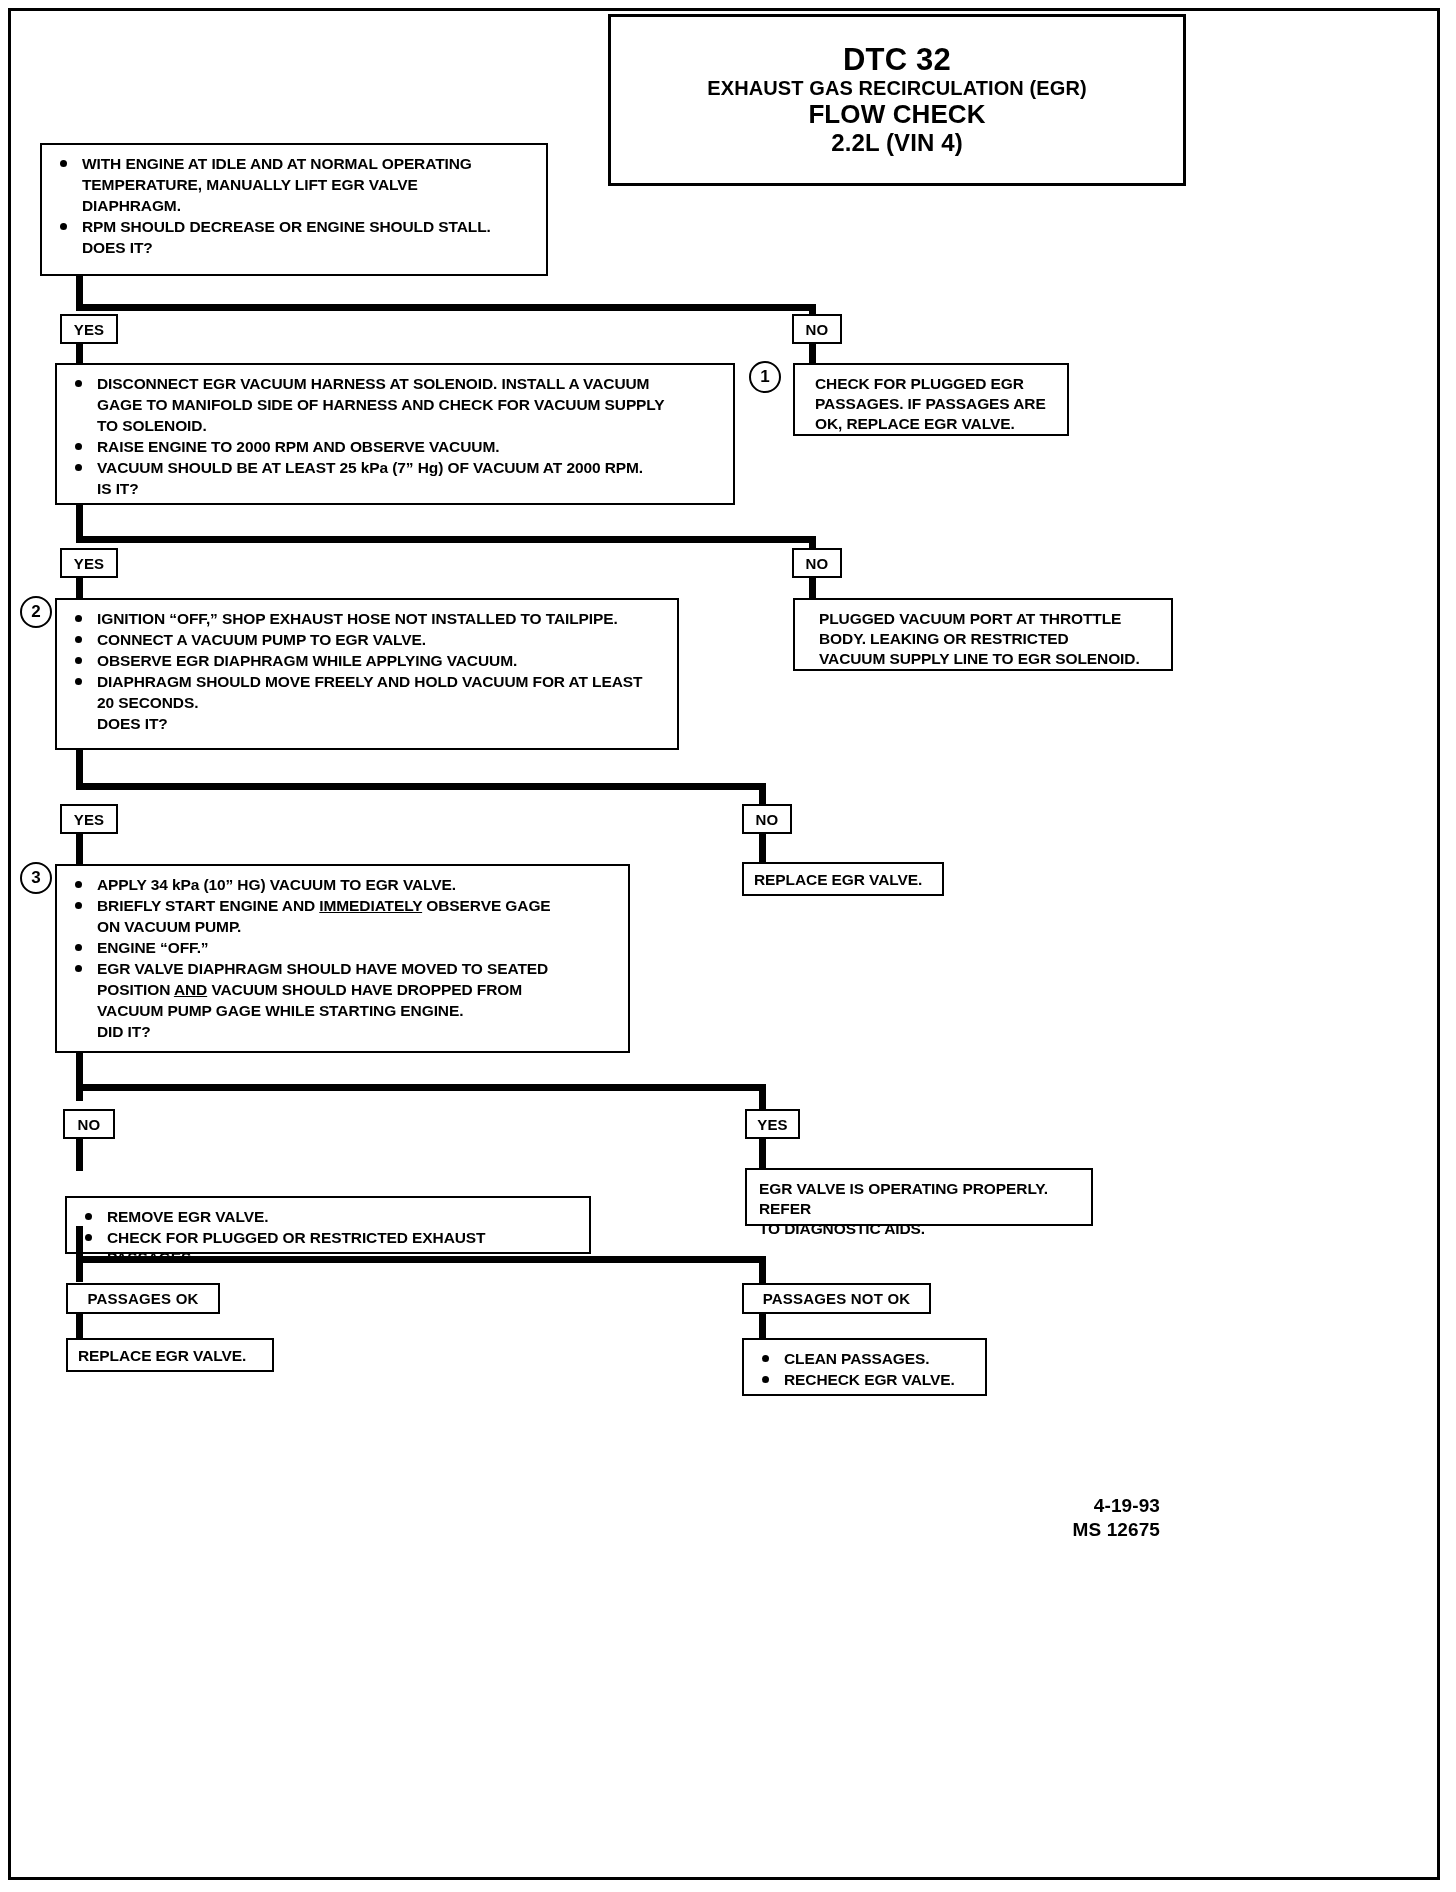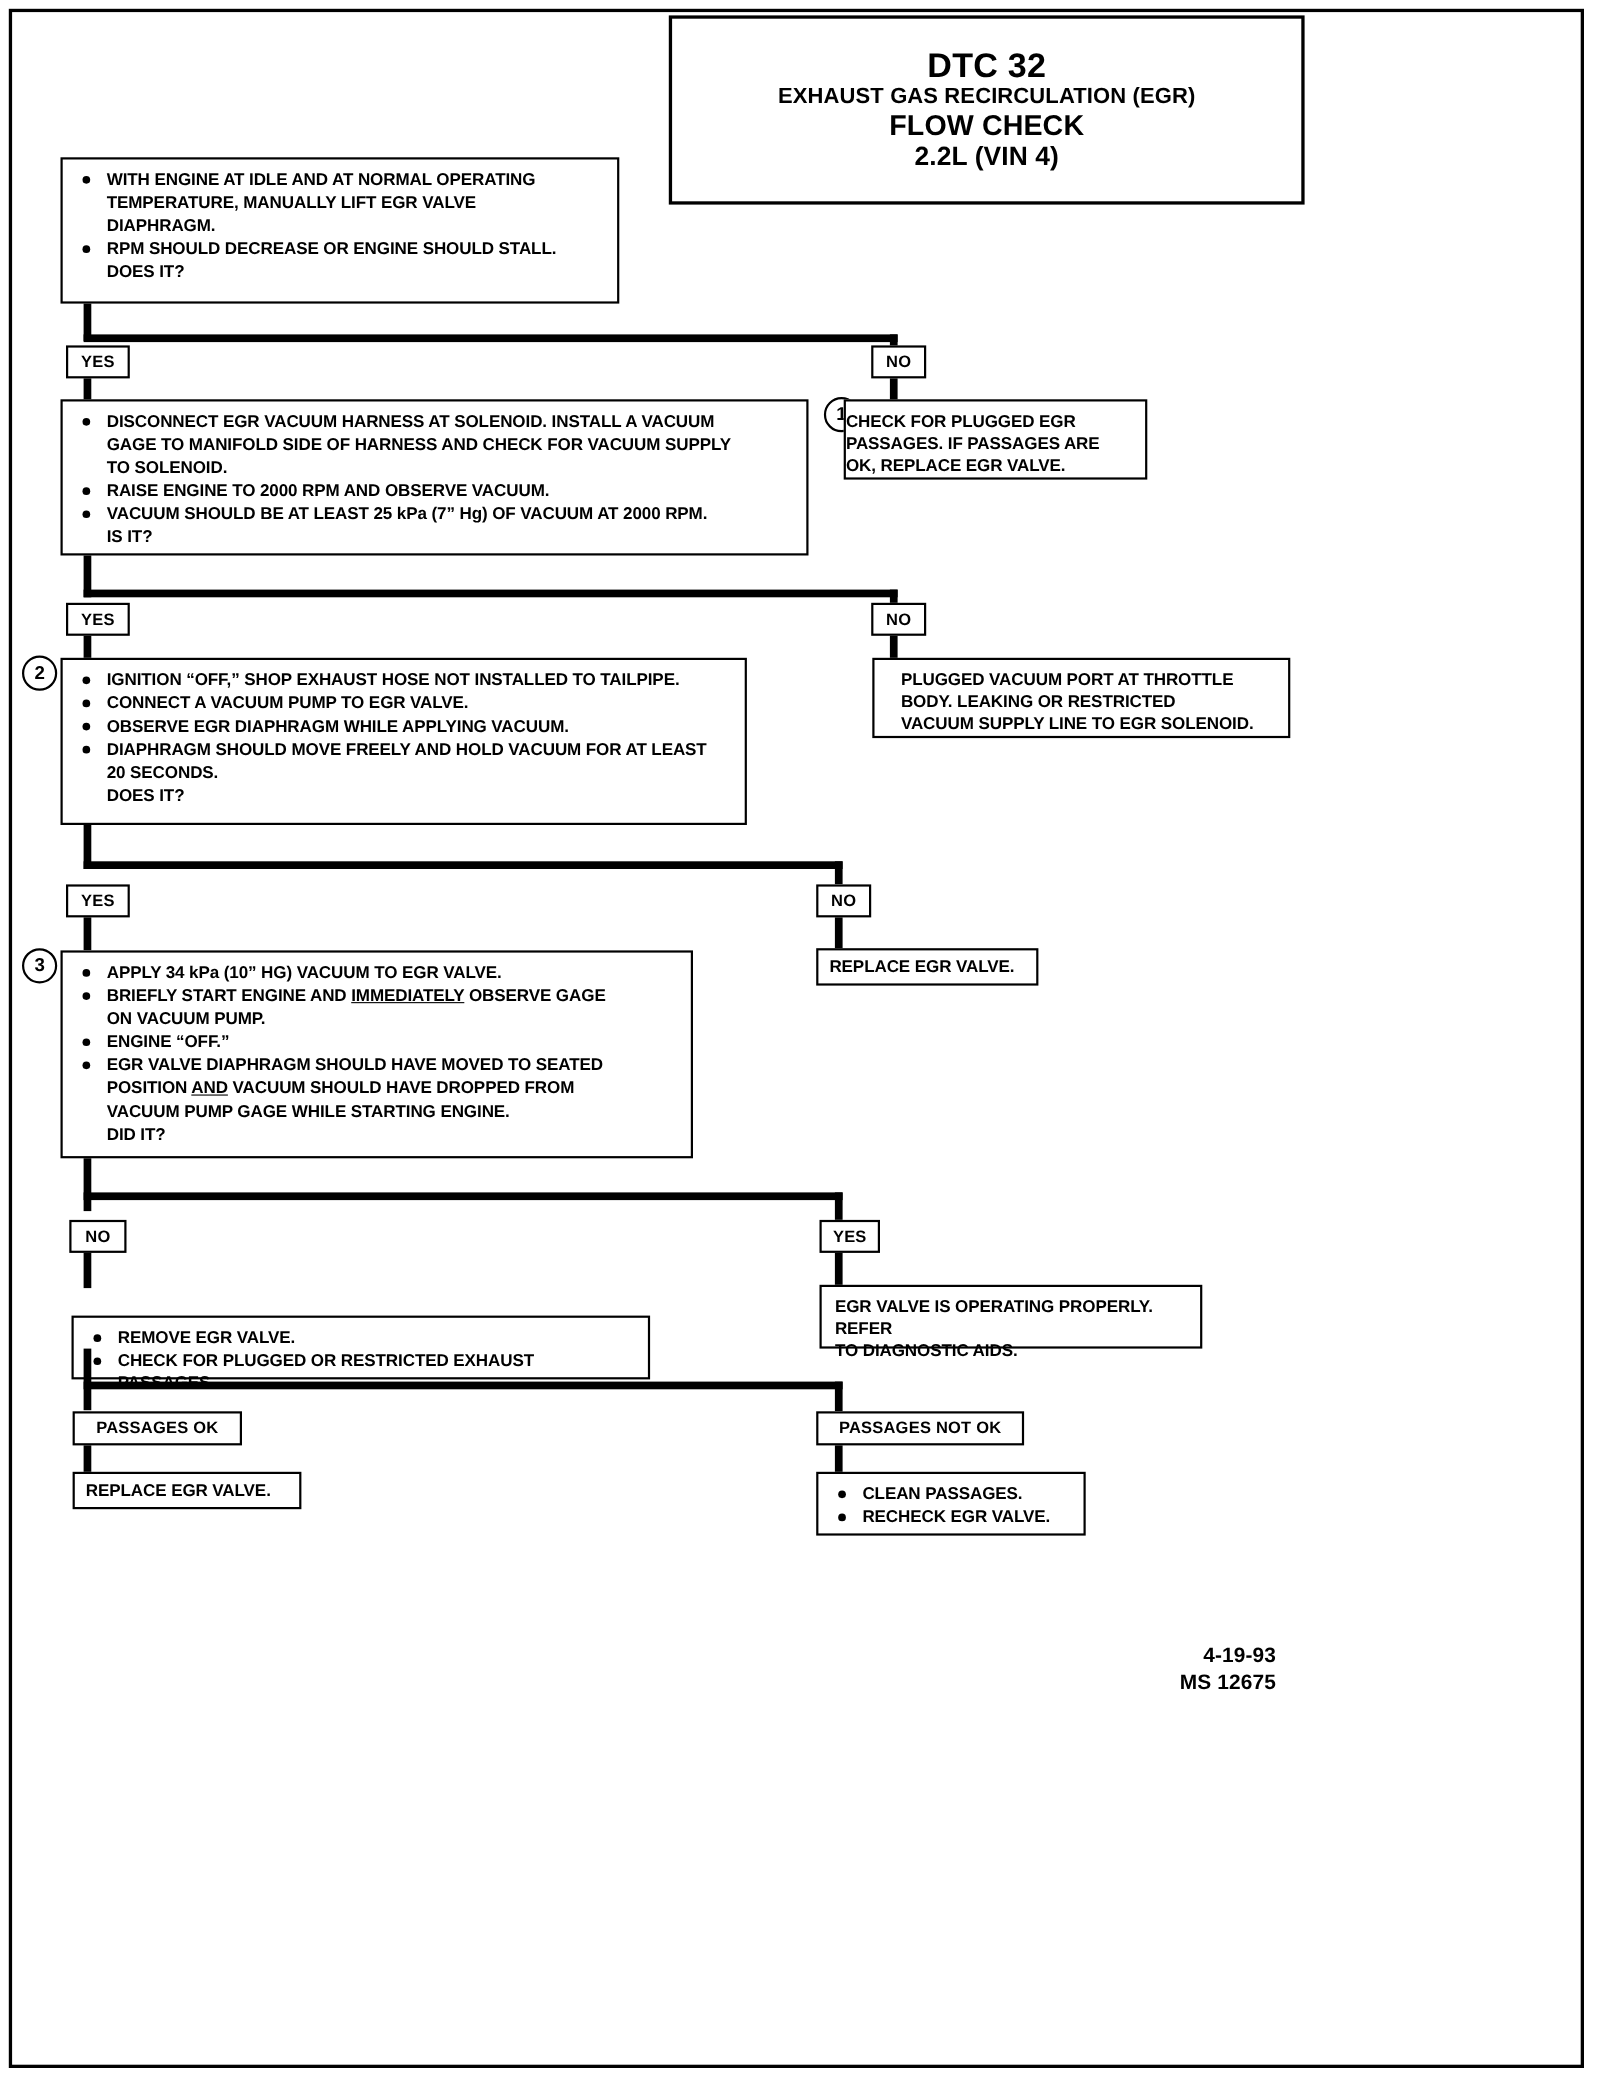--- a/index.html
+++ b/index.html
@@ -72,21 +72,21 @@
 <div id="page">
   <div class="page-border"></div>
 
   <div class="node titlebox" style="left:608px;top:14px;width:578px;height:172px;">
     <div class="title-l1">DTC 32</div>
     <div class="title-l2">EXHAUST GAS RECIRCULATION (EGR)</div>
     <div class="title-l3">FLOW CHECK</div>
     <div class="title-l4">2.2L  (VIN 4)</div>
   </div>
 
-  <div class="node box" style="left:55px;top:143px;width:508px;height:133px;">
+  <div class="node box" style="left:40px;top:143px;width:508px;height:133px;">
     <ul>
       <li>WITH ENGINE AT IDLE AND AT NORMAL OPERATING</li>
       <li class="cont">TEMPERATURE, MANUALLY LIFT EGR VALVE</li>
       <li class="cont">DIAPHRAGM.</li>
       <li>RPM SHOULD DECREASE OR ENGINE SHOULD STALL.</li>
       <li class="cont">DOES IT?</li>
     </ul>
   </div>
 
   <div class="ln" style="left:76px;top:276px;width:7px;height:34px;"></div>
@@ -99,21 +99,21 @@
   <div class="node branch" style="left:792px;top:314px;width:50px;height:30px;">
     <span>NO</span>
   </div>
 
   <div class="ln" style="left:76px;top:344px;width:7px;height:22px;"></div>
   <div class="ln" style="left:809px;top:344px;width:7px;height:22px;"></div>
 
   <div class="circlenum node" style="left:749px;top:361px;width:32px;height:32px;">
     <span>1</span>
   </div>
-  <div class="node box" style="left:767px;top:363px;width:276px;height:73px;padding-left:0;">
+  <div class="node box" style="left:793px;top:363px;width:276px;height:73px;padding-left:20px;">
     <p>CHECK FOR PLUGGED EGR</p>
     <p>PASSAGES.  IF PASSAGES ARE</p>
     <p>OK, REPLACE EGR VALVE.</p>
   </div>
 
   <div class="node box" style="left:55px;top:363px;width:680px;height:142px;">
     <ul>
       <li>DISCONNECT EGR VACUUM HARNESS AT SOLENOID.  INSTALL A VACUUM</li>
       <li class="cont">GAGE TO MANIFOLD SIDE OF HARNESS AND CHECK FOR VACUUM SUPPLY</li>
       <li class="cont">TO SOLENOID.</li>

